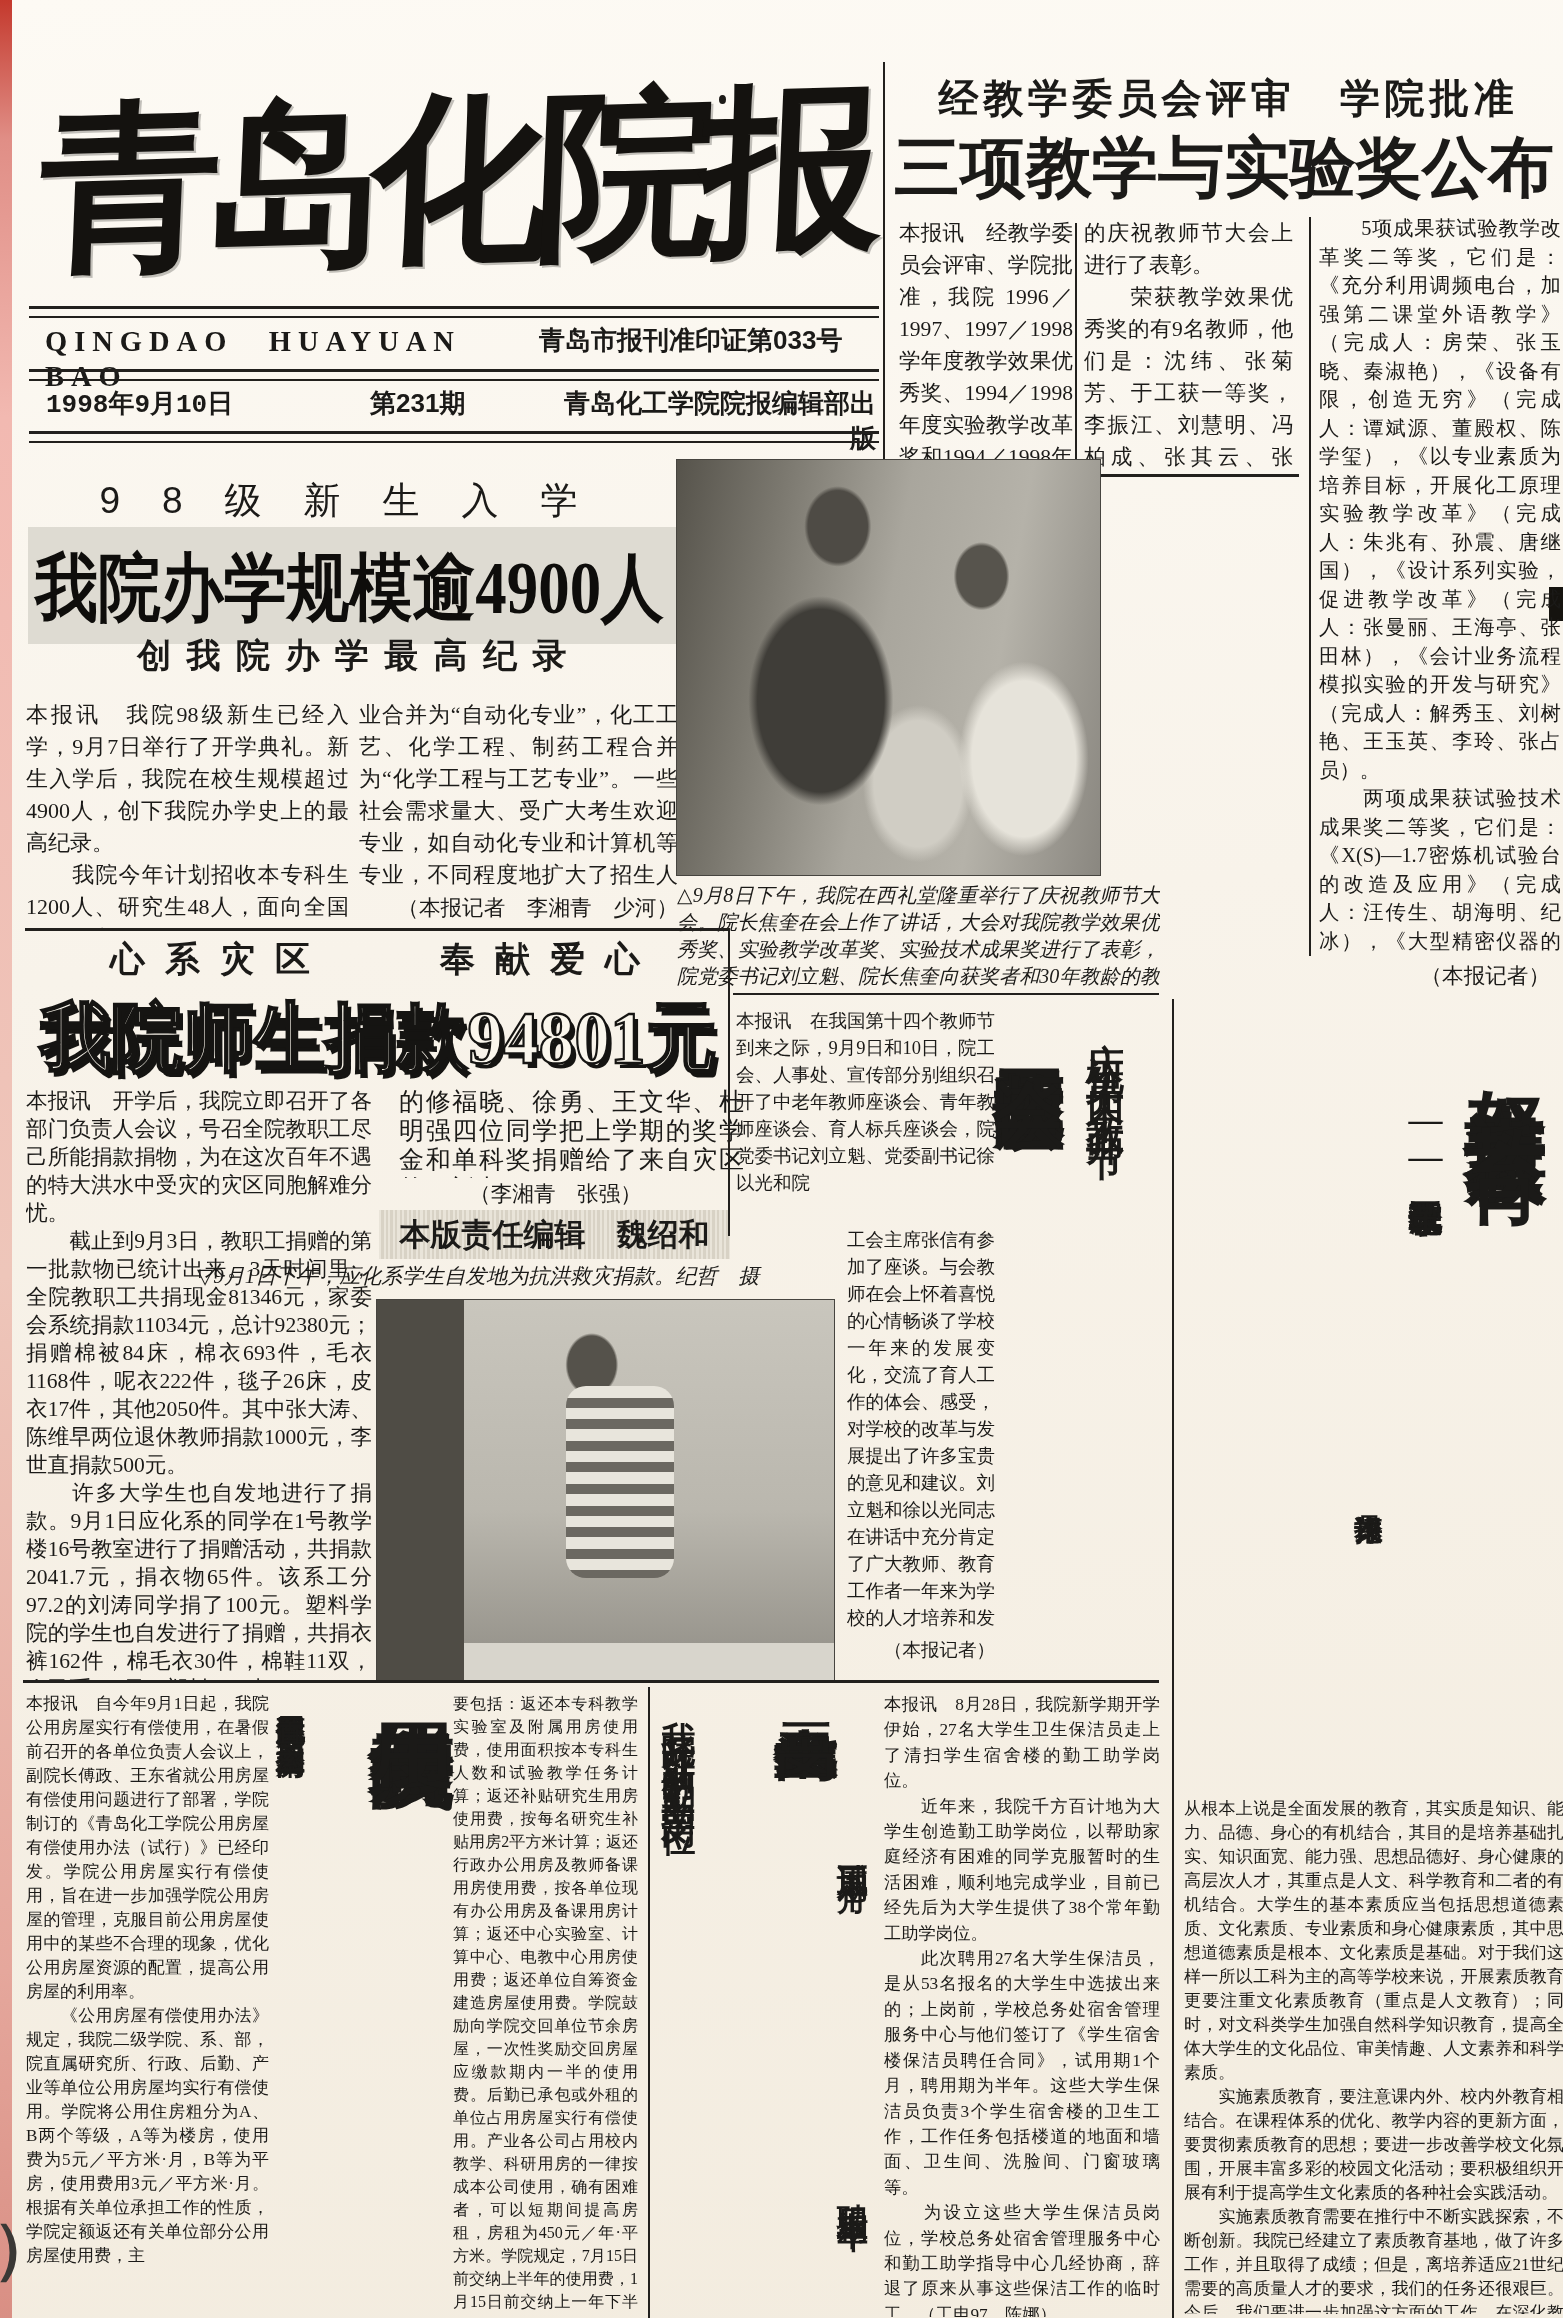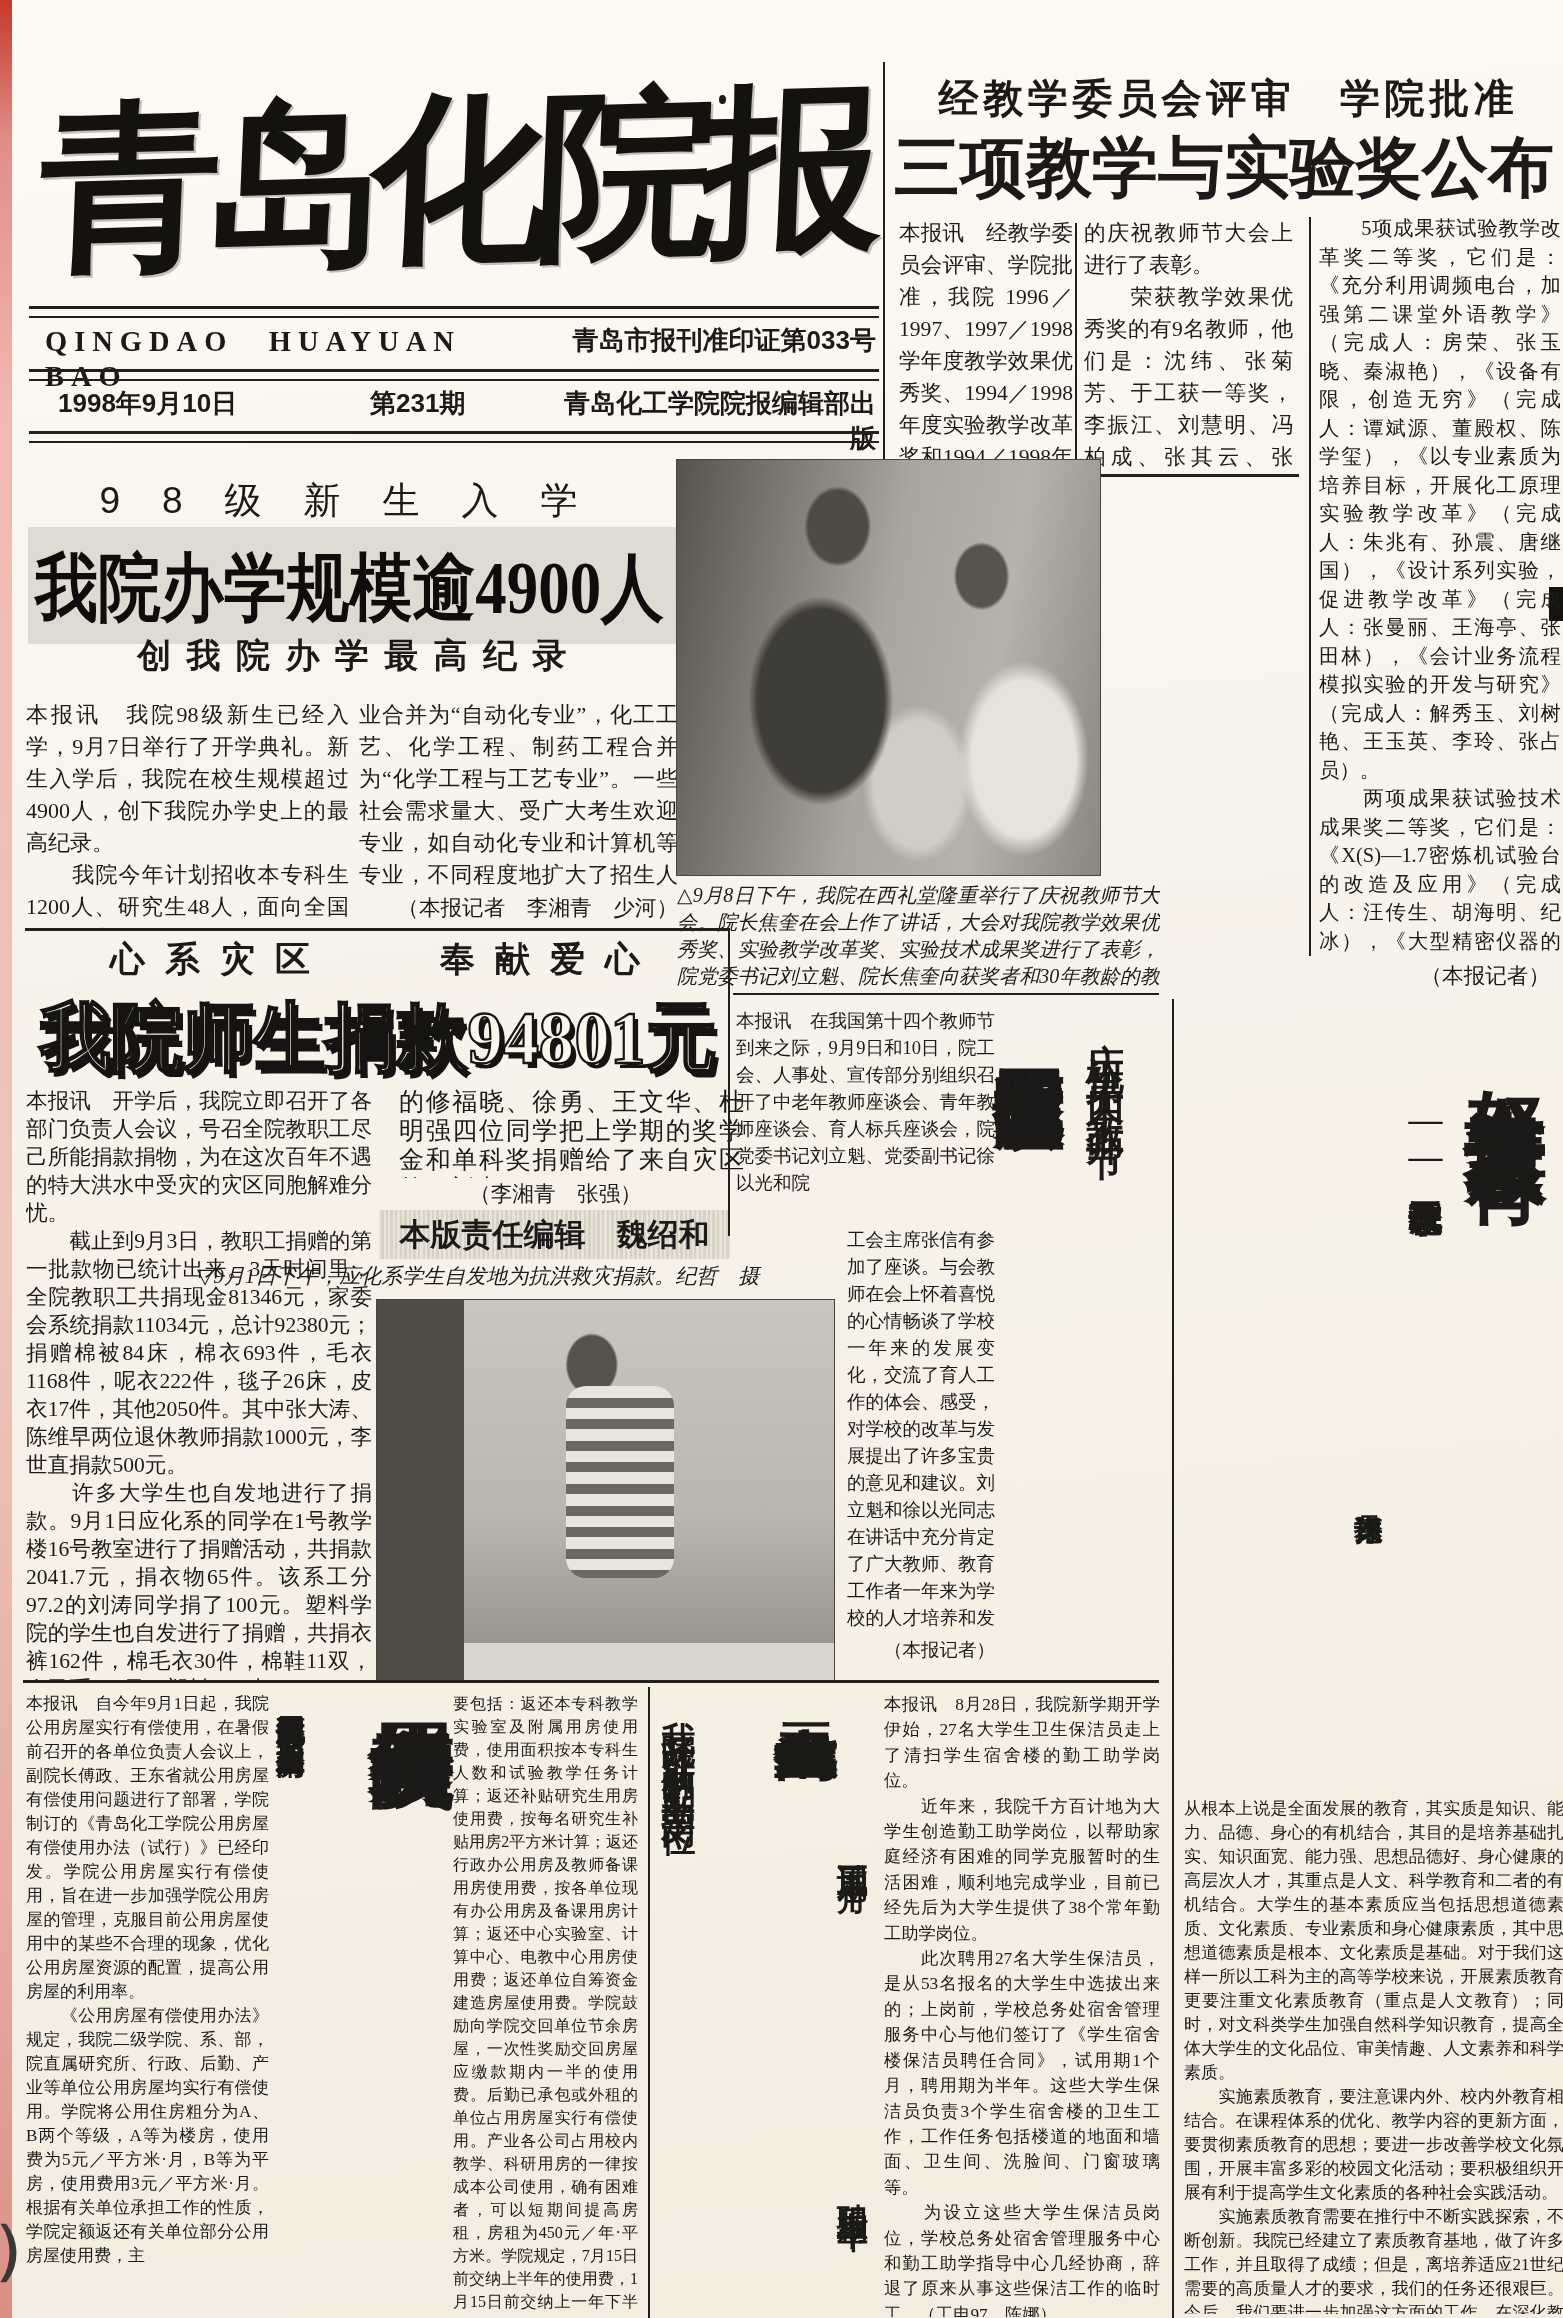--- a/index.html
+++ b/index.html
@@ -18,22 +18,22 @@
   #edge-dot{left:719px;top:95px;width:7px;height:9.2px;background:#1d1b18;border-radius:50%;}
   #edge-dash{left:1549px;top:587px;width:14.6px;height:34px;background:#15130f;}
   #corner-mark{left:-7.7px;top:2203px;font-size:66px;color:#3a3835;font-weight:bold;}
   
   #masthead-title{left:40px;top:57px;width:835px;height:246px;font-size:181px;line-height:246px;font-weight:900;
     letter-spacing:-15.4px;transform:rotate(-1.6deg) skewX(-4deg);color:#14120f;text-shadow:2.3px 2.3px 0 rgba(20,18,15,.25);white-space:nowrap;}
   #mh-rule-top{left:29px;top:306px;width:850px;}
   #mh-rule-mid{left:29px;top:369px;width:850px;}
   #mh-rule-bot{left:29px;top:431px;width:850px;}
   #masthead-romanized{left:45px;top:323px;width:508px;font-size:28.5px;letter-spacing:7px;font-weight:bold;}
-  #permit-number{left:539px;top:323px;width:337px;font-size:26px;font-weight:bold;text-align:right;font-family:"Liberation Sans","DejaVu Sans",sans-serif;}
-  #issue-date{left:58px;top:386px;width:293px;font-size:26px;font-weight:bold;font-family:Liberation Sans, sans-serif;}
+  #permit-number{left:539px;top:323px;width:337px;font-size:26px;font-weight:bold;font-family:"Liberation Sans","DejaVu Sans",sans-serif;}
+  #issue-date{left:46px;top:386px;width:293px;font-size:26px;font-weight:bold;font-family:Liberation Mono, monospace;}
   #issue-number{left:370px;top:386px;width:169px;font-size:26px;font-weight:bold;font-family:"Liberation Sans","DejaVu Sans",sans-serif;}
   #publisher{left:539px;top:386px;width:337px;font-size:26px;font-weight:bold;text-align:right;font-family:"Liberation Sans","DejaVu Sans",sans-serif;}
   #vrule-masthead{left:883px;top:62px;width:2.3px;height:400px;}
   
   #award-kicker{left:916px;top:71px;width:625px;font-size:40px;font-weight:900;letter-spacing:4.6px;text-align:center;font-family:"Liberation Sans","DejaVu Sans",sans-serif;}
   #award-headline{left:885px;top:123px;width:678px;font-size:66px;font-weight:900;text-align:center;white-space:nowrap;}
   #award-col1{left:899px;top:217px;width:174px;height:256px;font-size:21.6px;line-height:32px;}
   #vrule-award-a{left:1075px;top:223px;width:1.5px;height:245px;}
   #award-col2{left:1084px;top:217px;width:209px;height:256px;font-size:21.6px;line-height:32px;}
   #hrule-award{left:897px;top:474px;width:402px;height:3.1px;}

